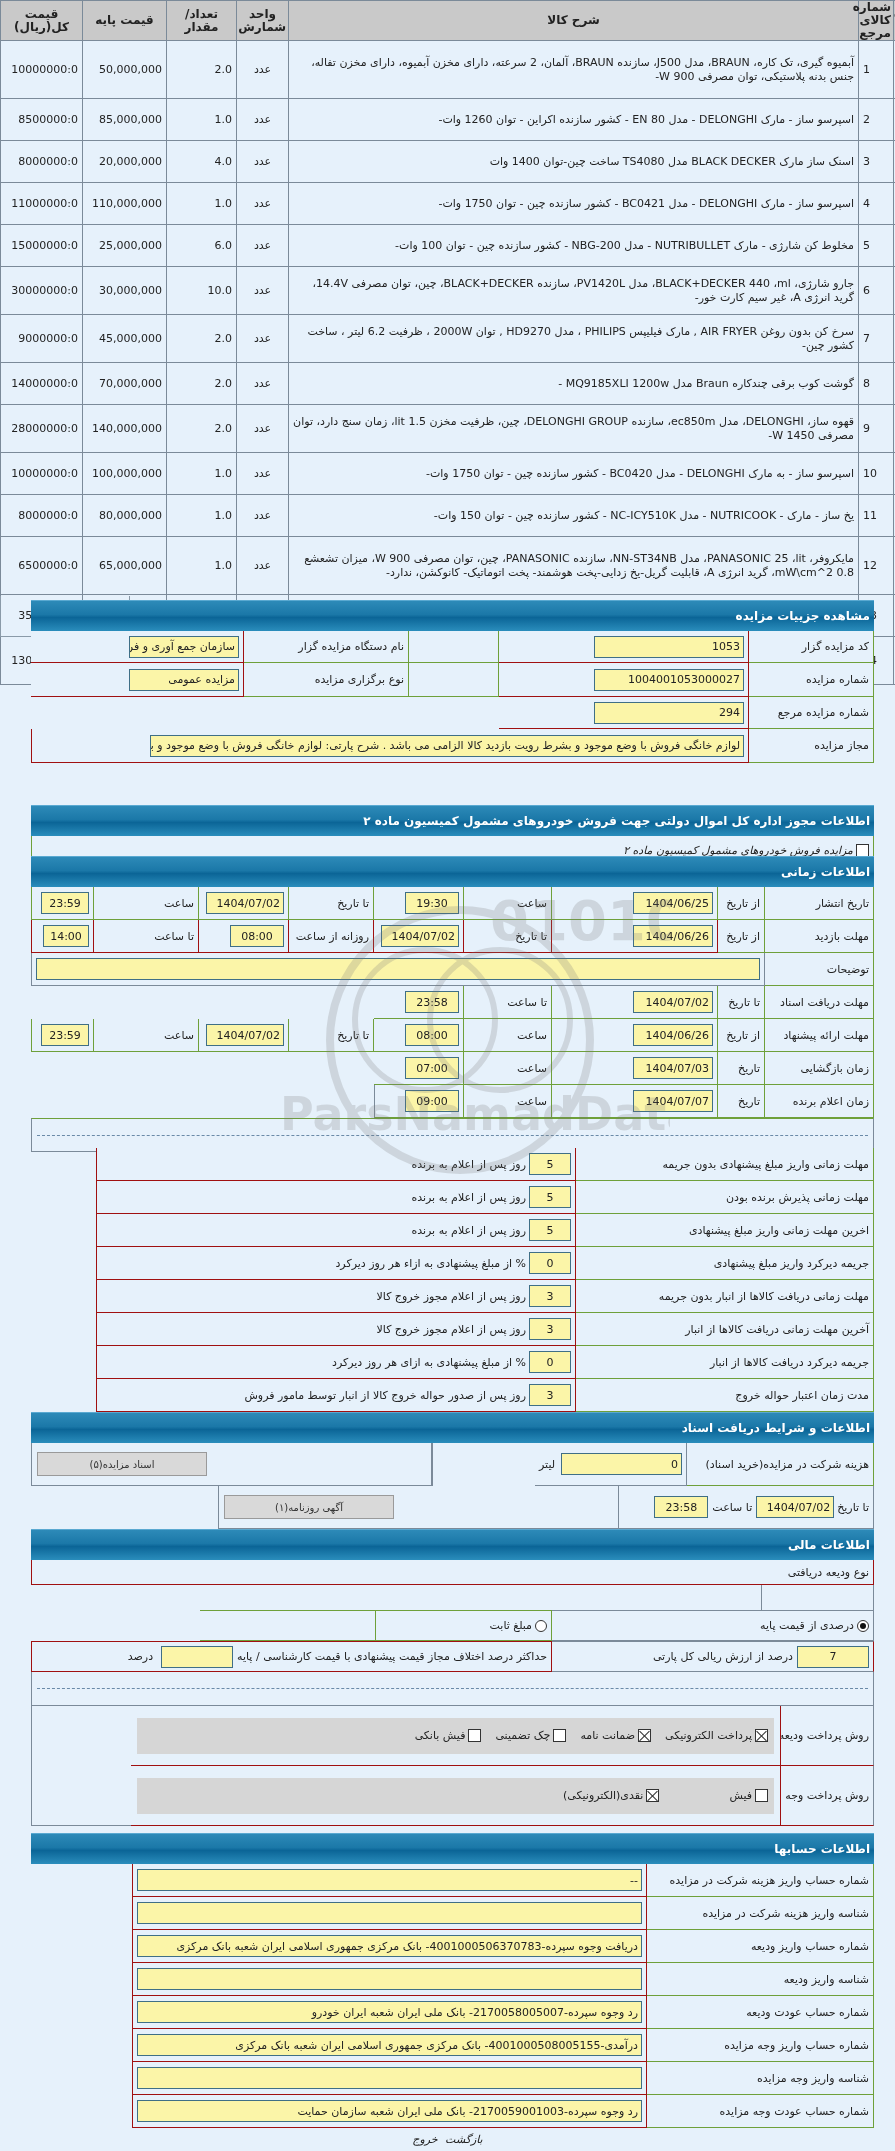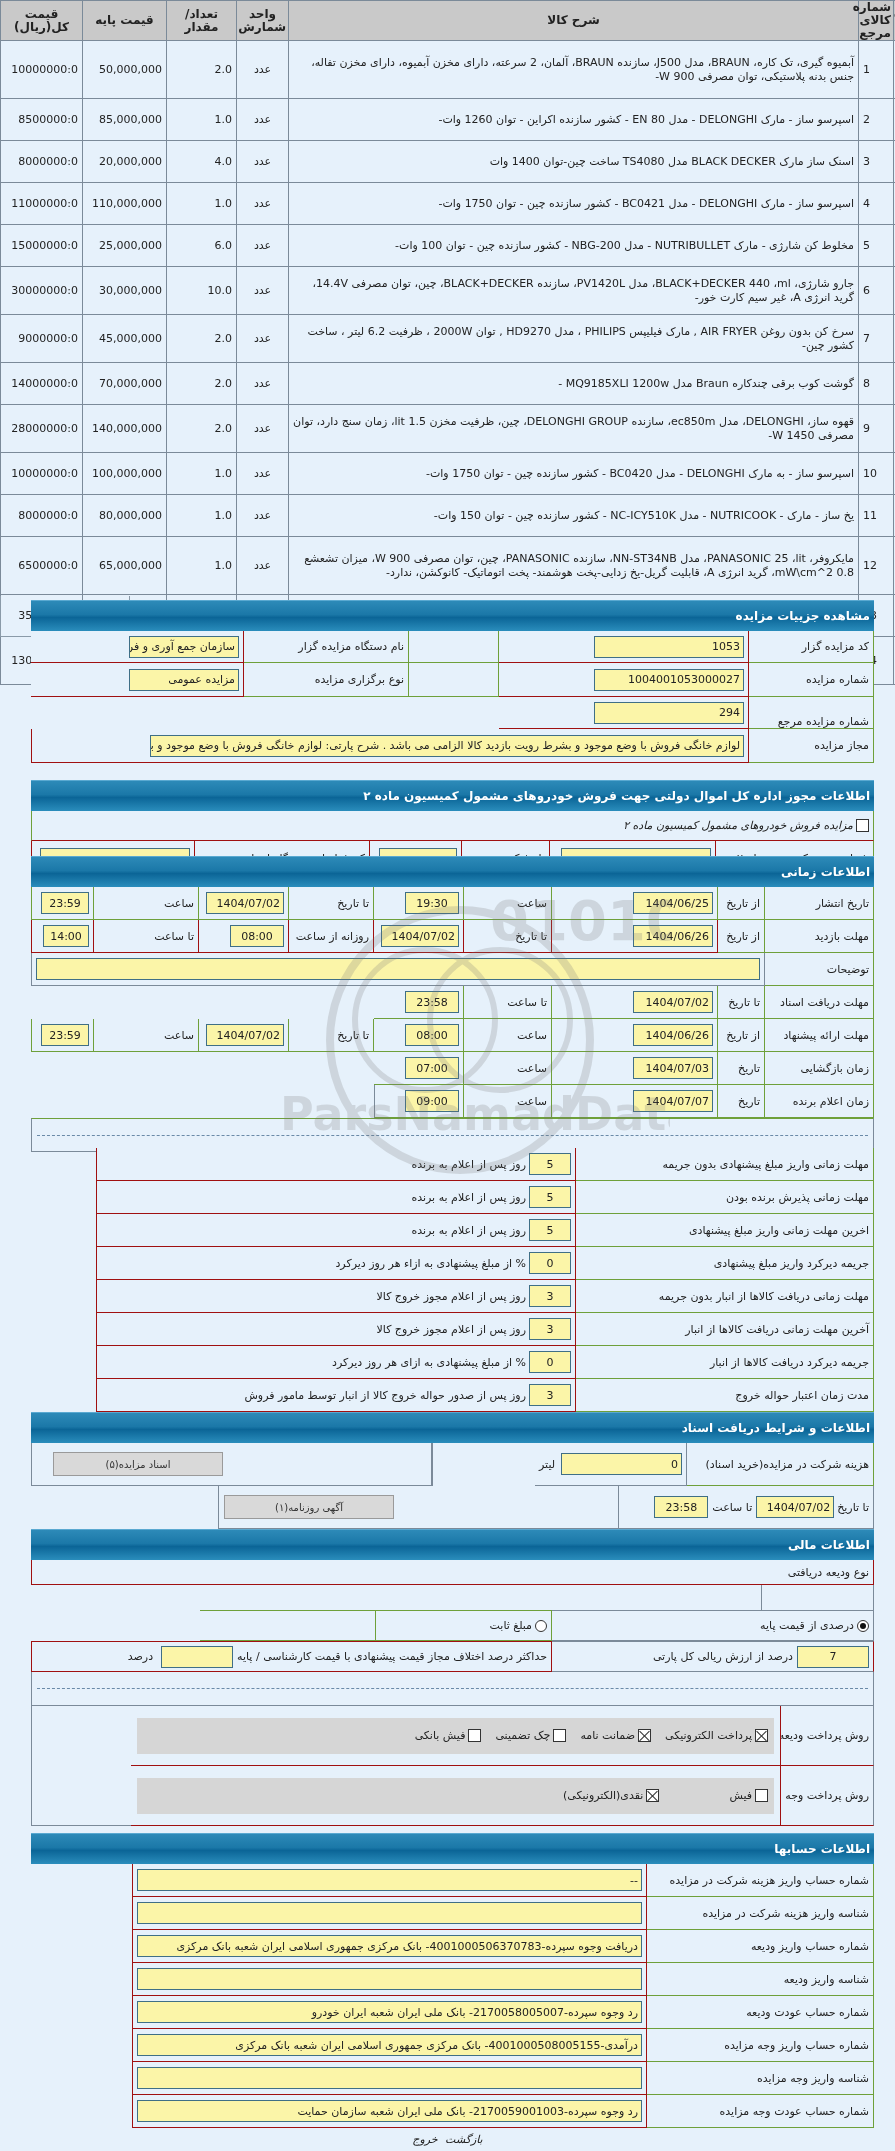--- a/index.html
+++ b/index.html
@@ -283,40 +283,40 @@
         </div>
       <div class="cell" style="width:90px;"></div>
       <div class="cell" style="width:165px;">
           <span class="lbl">نوع برگزاری مزایده</span>
         </div>
       <div class="cell red" style="width:213px;">
           <div class="inp right" style="width:110px;">مزایده عمومی</div>
         </div>
     </div>
     <div class="row" style="height:32px;">
-      <div class="cell" style="width:125px;border-right:1px solid #6ea03a;align-items:flex-end;">
+      <div class="cell" style="width:125px;border-right:1px solid #6ea03a;">
           <span class="lbl">شماره مزایده مرجع</span>
         </div>
       <div class="cell red" style="width:250px;justify-content:flex-start;">
           <div class="inp ltrv" style="width:150px;">294</div>
         </div>
       <div class="cell noB" style="width:468px;"></div>
     </div>
     <div class="row" style="height:34px;">
       <div class="cell" style="width:125px;border-right:1px solid #6ea03a;">
           <span class="lbl">مجاز مزایده</span>
         </div>
       <div class="cell red" style="width:718px;border-left:1px solid #a01010;">
           <div class="inp right" style="width:594px;">لوازم خانگی  فروش با وضع موجود و بشرط رویت بازدید کالا الزامی می باشد . شرح پارتی: لوازم خانگی  فروش با وضع موجود و بشرط رویت</div>
         </div>
     </div>
   </div>
 </div>
 
-<div class="panel" style="top:780px;">
+<div class="panel" style="top:805px;">
   <div class="sec-head">اطلاعات مجوز اداره کل اموال دولتی جهت فروش خودروهای مشمول کمیسیون ماده ۲</div>
   <div class="row" style="height:30px;border-right:1px solid #6ea03a;border-left:1px solid #6ea03a;border-bottom:1px solid #a01010;">
     <div class="cell noB" style="width:100%;font-style:italic;">
       <span class="chk"></span>
       <span class="lbl">مزایده فروش خودروهای مشمول کمیسیون ماده ۲</span>
     </div>
   </div>
   <div class="row" style="height:36px;">
     <div class="cell" style="width:158px;border-right:1px solid #6ea03a;">
         <span class="lbl">شماره مجوز کمیسیون ماده۲</span>
@@ -584,21 +584,21 @@
   <div class="sec-head">اطلاعات و شرایط دریافت اسناد</div>
   <div class="row" style="height:43px;">
     <div class="cell" style="width:187px;border-right:1px solid #6ea03a;">
         <span class="lbl">هزینه شرکت در مزایده(خرید اسناد)</span>
       </div>
     <div class="cell" style="width:152px;border-color:#7b8a99;justify-content:flex-start;">
         <div class="inp ltrv" style="width:126px;">0</div>
         <span class="lbl" style="margin-right:6px;">لیتر</span>
       </div>
     <div class="cell noB" style="width:103px;border-left:1px solid #7b8a99;"></div>
-    <div class="cell" style="width:401px;border-color:#7b8a99;border-left:1px solid #7b8a99;justify-content:flex-end;padding-left:21px;">
+    <div class="cell" style="width:401px;border-color:#7b8a99;border-left:1px solid #7b8a99;justify-content:flex-end;padding-left:5px;">
         <div class="btn" style="width:170px;">اسناد مزایده(۵)</div>
       </div>
   </div>
   <div class="row" style="height:43px;">
     <div class="cell" style="width:255px;border-color:#7b8a99;">
       <span class="lbl">تا تاریخ</span>
       <div class="inp ltrv" style="width:78px;margin-right:3px;">1404/07/02</div>
       <span class="lbl" style="margin-right:4px;">تا ساعت</span>
       <div class="inp center" style="width:54px;margin-right:4px;">23:58</div>
     </div>

